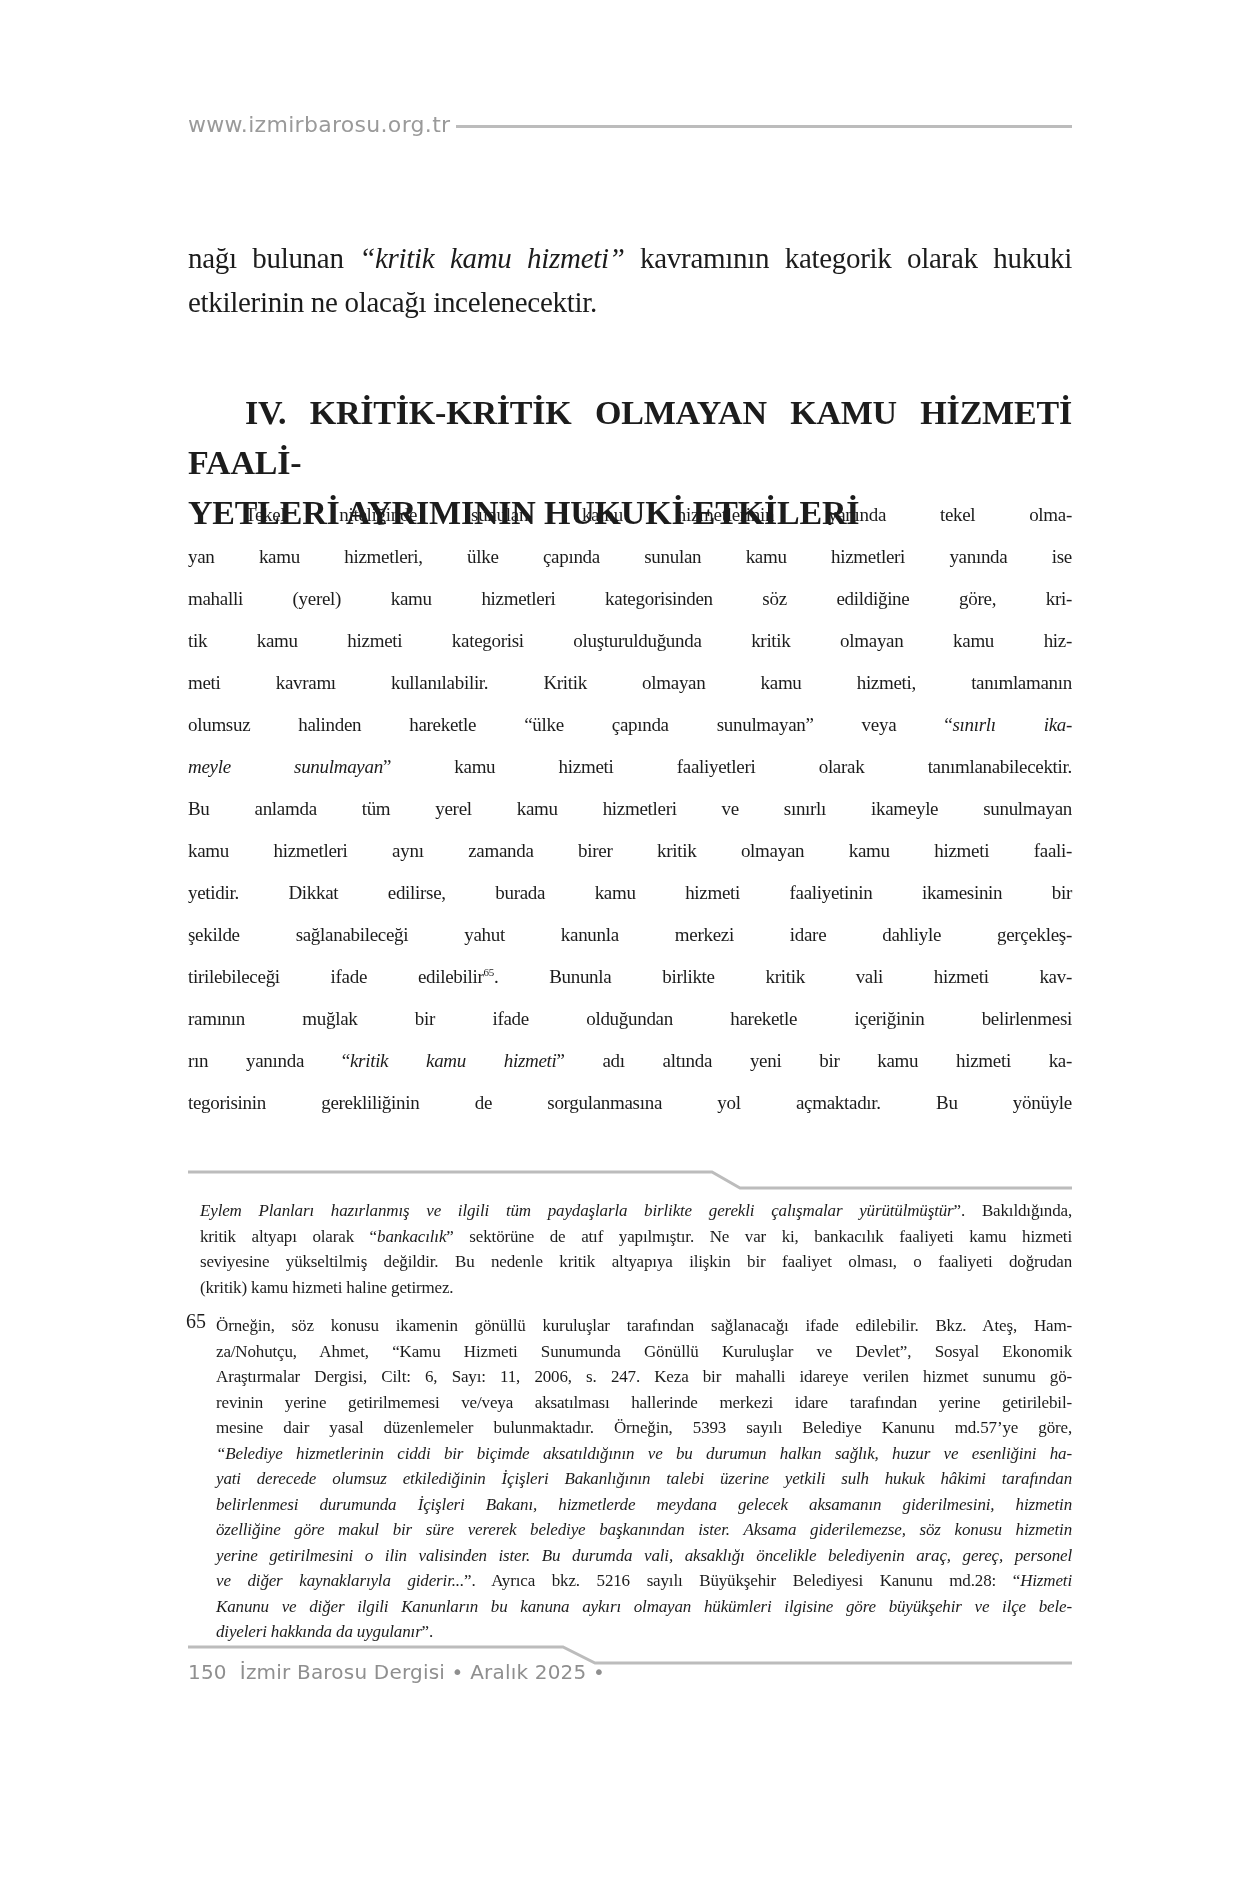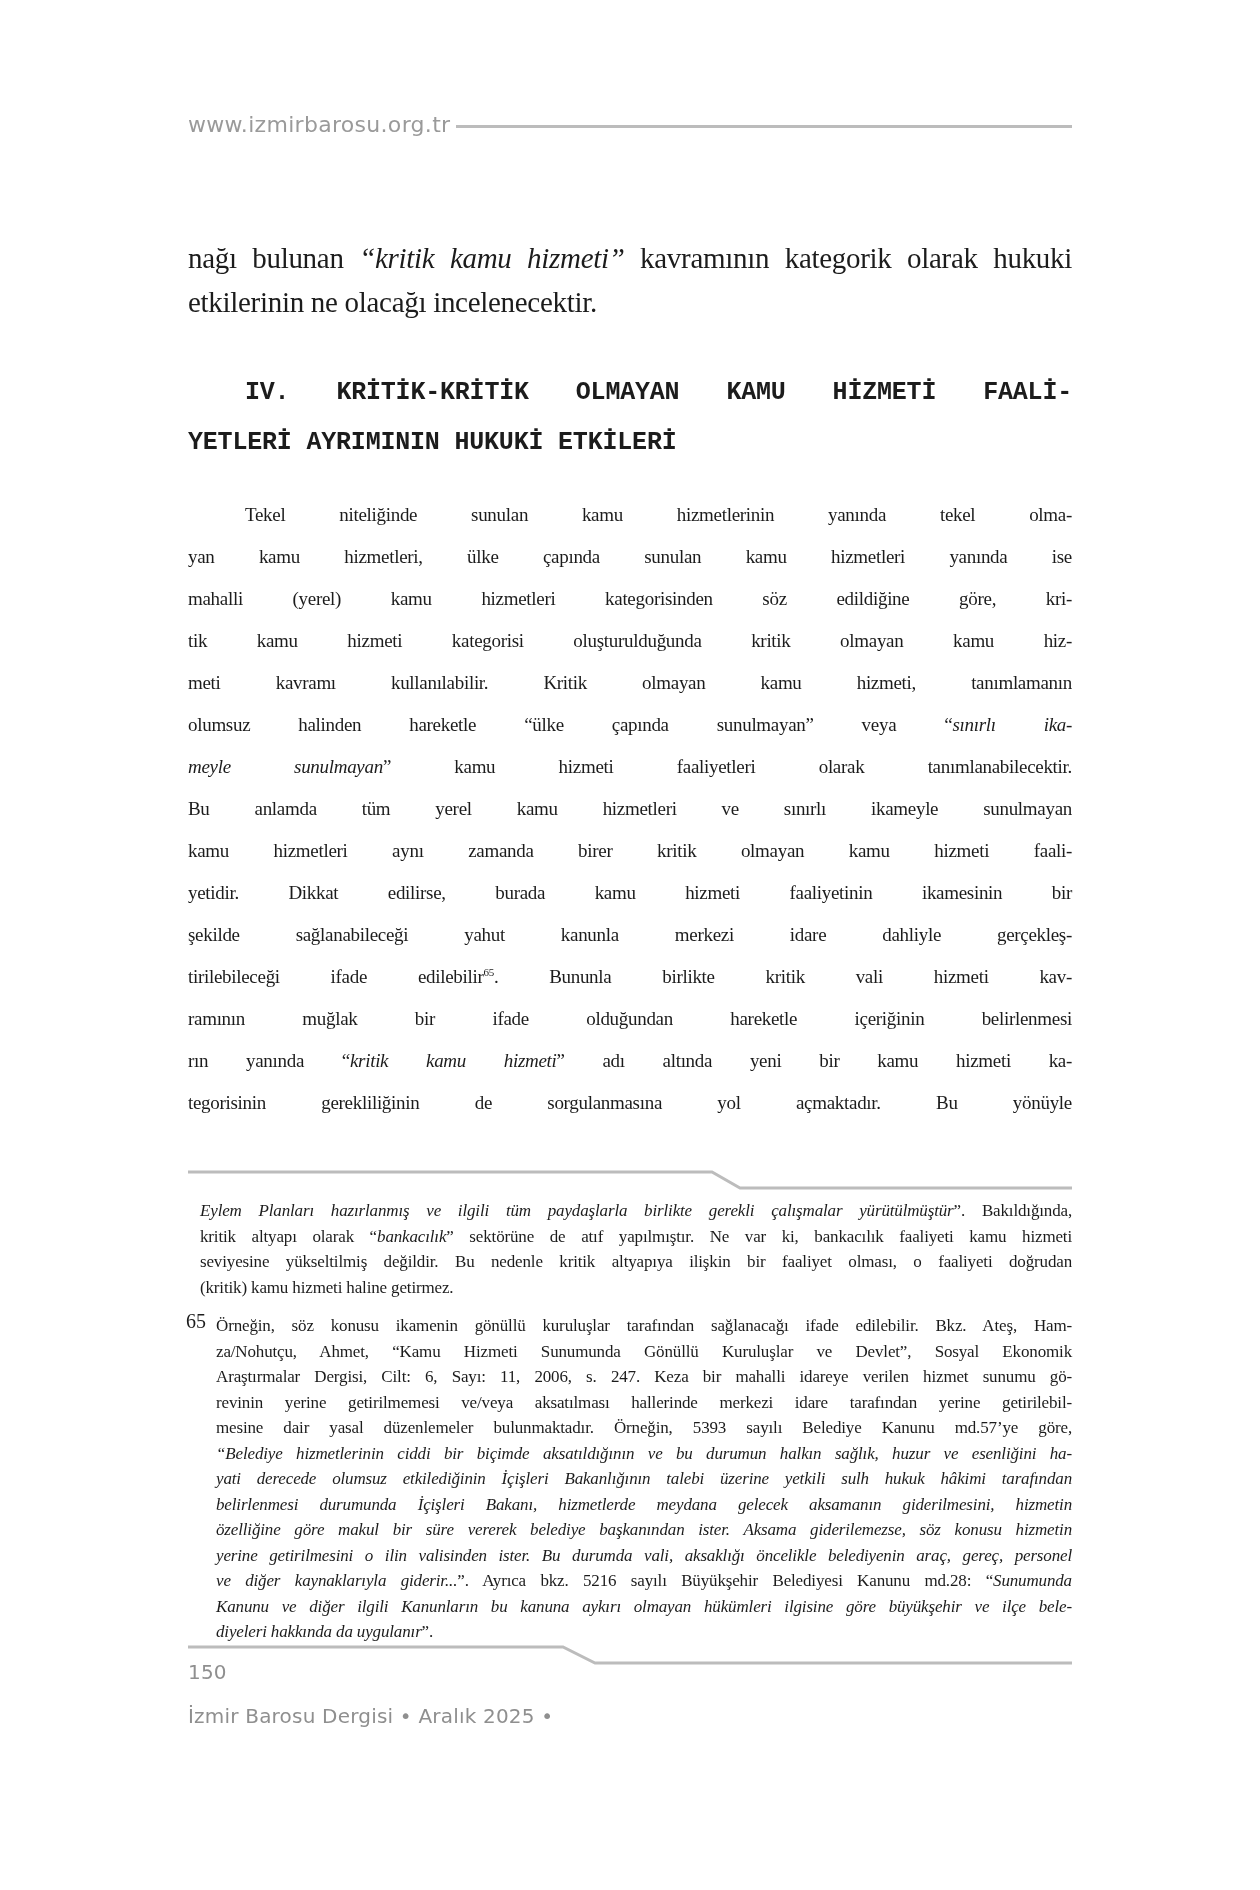--- a/index.html
+++ b/index.html
@@ -13,40 +13,39 @@
   .header {
     left:188px; top:112px; width:884px;
     display:flex; align-items:center;
     font-family:"DejaVu Sans", sans-serif; font-size:22px; color:#9a9a9a;
     letter-spacing:0.3px;
   }
   .header .rule { flex:1; height:3px; background:#bcbcbc; margin-left:6px; margin-top:3px; }
 
   
   .intro   { left:188px; top:236px; width:884px; font-size:29px; line-height:44px; letter-spacing:-0.3px; }
-  .heading { left:188px; top:368px; width:884px; font-size:25px; line-height:50px; font-weight:bold; letter-spacing:-0.2px;font-family:Liberation Mono, monospace; }
+  .heading { left:188px; top:388px; width:884px; font-size:34px; line-height:50px; font-weight:bold; letter-spacing:-0.2px; }
   .para    { left:188px; top:494px; width:884px; font-size:19px; line-height:42px; letter-spacing:-0.3px; }
 
   .line { text-align:left; }
   .line.just { text-align:justify; text-align-last:justify; }
   .line.ind  { text-indent:57px; }
   sup { font-size:0.58em; line-height:0; vertical-align:super; }
 
   
   .fn { font-size:17px; line-height:25.5px; letter-spacing:-0.15px; }
   .fn-cont { left:200px; top:1198px; width:872px; }
   .fn65    { left:216px; top:1313px; width:856px; }
   .fn65 .marker { position:absolute; left:-30px; top:-4px; font-size:20px; letter-spacing:0; }
 
   
   .footer-text {
-    left:188px; top:1660px; display:flex; align-items:baseline; gap:20px;
+    left:188px; top:1660px; display:flex; align-items:baseline; gap:13px;
     font-family:"DejaVu Sans", sans-serif; font-size:20px; color:#8f8f8f;
     letter-spacing:0.2px;
-    flex-direction:column;
   }
   svg.sep { position:absolute; display:block; }
 </style>
 </head>
 <body>
 
 <div class="page">
 
   <div class="abs header">
     <span>www.izmirbarosu.org.tr</span>
@@ -98,21 +97,21 @@
         <div class="line just"><span>Örneğin, söz konusu ikamenin gönüllü kuruluşlar tarafından sağlanacağı ifade edilebilir. Bkz. Ateş, Ham-</span></div>
         <div class="line just"><span>za/Nohutçu, Ahmet, “Kamu Hizmeti Sunumunda Gönüllü Kuruluşlar ve Devlet”, Sosyal Ekonomik</span></div>
         <div class="line just"><span>Araştırmalar Dergisi, Cilt: 6, Sayı: 11, 2006, s. 247. Keza bir mahalli idareye verilen hizmet sunumu gö-</span></div>
         <div class="line just"><span>revinin yerine getirilmemesi ve/veya aksatılması hallerinde merkezi idare tarafından yerine getirilebil-</span></div>
         <div class="line just"><span>mesine dair yasal düzenlemeler bulunmaktadır. Örneğin, 5393 sayılı Belediye Kanunu md.57’ye göre,</span></div>
         <div class="line just"><i>“Belediye hizmetlerinin ciddi bir biçimde aksatıldığının ve bu durumun halkın sağlık, huzur ve esenliğini ha-</i></div>
         <div class="line just"><i>yati derecede olumsuz etkilediğinin İçişleri Bakanlığının talebi üzerine yetkili sulh hukuk hâkimi tarafından</i></div>
         <div class="line just"><i>belirlenmesi durumunda İçişleri Bakanı, hizmetlerde meydana gelecek aksamanın giderilmesini, hizmetin</i></div>
         <div class="line just"><i>özelliğine göre makul bir süre vererek belediye başkanından ister. Aksama giderilemezse, söz konusu hizmetin</i></div>
         <div class="line just"><i>yerine getirilmesini o ilin valisinden ister. Bu durumda vali, aksaklığı öncelikle belediyenin araç, gereç, personel</i></div>
-        <div class="line just"><i>ve diğer kaynaklarıyla giderir...</i><span>”. Ayrıca bkz. 5216 sayılı Büyükşehir Belediyesi Kanunu md.28: “</span><i>Sunumunda</i></div>
+        <div class="line just"><i>ve diğer kaynaklarıyla giderir...</i><span>”. Ayrıca bkz. 5216 sayılı Büyükşehir Belediyesi Kanunu md.28: “</span><i>Hizmeti</i></div>
         <div class="line just"><i>Kanunu ve diğer ilgili Kanunların bu kanuna aykırı olmayan hükümleri ilgisine göre büyükşehir ve ilçe bele-</i></div>
         <div class="line"><i>diyeleri hakkında da uygulanır</i><span>”.</span></div>
       </div>
   </div>
 
   <svg class="sep" style="left:188px; top:1644px;" width="884" height="26">
     <polyline points="0,3 375,3 407,19 884,19" fill="none" stroke="#bcbcbc" stroke-width="3"></polyline>
   </svg>
 
   <div class="abs footer-text">

